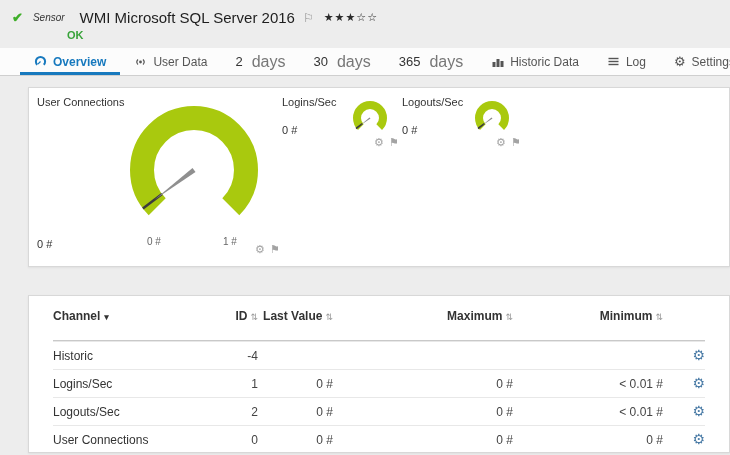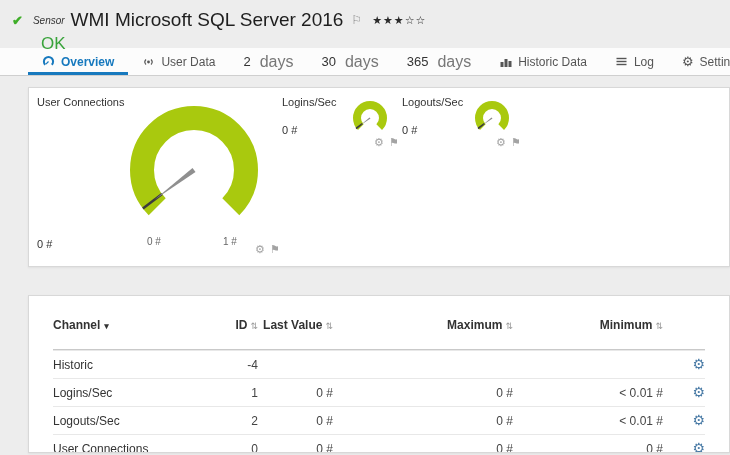--- a/index.html
+++ b/index.html
@@ -6,28 +6,28 @@
   html,body { width:730px; height:455px; }
   body { font-family:"Liberation Sans", sans-serif; background:#ededed; overflow:hidden; }
 
   .page { position:relative; width:730px; height:455px; }
 
   
   .sensor-header { padding:9px 12px 0 12px; height:48px; }
   .header-line { display:flex; align-items:center; white-space:nowrap; }
   .check { color:#3fae29; font-size:13px; font-weight:bold; }
   .kind  { font-style:italic; font-size:10px; color:#333; margin-left:10px; }
-  .title { font-size:19px; color:#1e1e1e; margin-left:6px; }
+  .title { font-size:15px; color:#1e1e1e; margin-left:15px; }
   .flag  { color:#8a8a8a; font-size:12px; margin-left:8px; cursor:pointer; }
   .stars { font-size:11px; color:#2b2b2b; letter-spacing:1px; margin-left:10px; cursor:pointer; }
-  .status{ margin-left:29px; margin-top:3px; color:#38a33a; font-size:17px; font-weight:normal; }
+  .status{ margin-left:55px; margin-top:3px; color:#38a33a; font-size:11px; font-weight:bold; }
 
   
   .tabbar { background:#fcfcfc; border-bottom:1px solid #cfcfcf; display:flex; align-items:stretch;
-            height:28px; padding-left:28px; white-space:nowrap; overflow:hidden; }
+            height:28px; padding-left:20px; white-space:nowrap; overflow:hidden; }
   .tab { display:flex; align-items:center; gap:6px; padding:0 14px; font-size:12px; color:#555; cursor:pointer; }
   .tab svg { flex:0 0 auto; }
   .tab.active { color:#1779be; font-weight:bold; box-shadow:inset 0 -3px 0 #1779be; }
   .tab .num  { font-size:13px; color:#333; }
   .tab .unit { font-size:16px; color:#777; margin-left:3px; }
   .tab.push-right { margin-left:auto; }
   .tab .gearglyph { font-size:13px; line-height:1; }
 
   
   .panel { position:absolute; left:28px; right:0; background:#fff; border:1px solid #d8d8d8;
@@ -55,21 +55,21 @@
   #g-logins-icons  { left:345px; top:48px; }
 
   #g-logouts-title { left:373px; top:8px; }
   #g-logouts-svg   { position:absolute; left:440px; top:12px; }
   #g-logouts-value { left:373px; top:36px; }
   #g-logouts-icons { left:467px; top:48px; }
 
   
   .tbl { padding:0 24px; }
   .thead, .trow { display:grid; grid-template-columns:150px 55px 75px 180px 150px 1fr; align-items:center; }
-  .thead { align-items:start; padding-top:13px; height:45px; border-bottom:1px solid #c9c9c9;margin-top:9px; }
+  .thead { align-items:start; padding-top:13px; height:45px; border-bottom:1px solid #c9c9c9; }
   .th { font-size:12px; font-weight:bold; color:#333; }
   .th.right { text-align:right; }
   .th .caret { font-size:9px; color:#999; margin-left:3px; font-weight:normal; cursor:pointer; }
   .th .drop  { font-size:9px; color:#333; margin-left:4px; cursor:pointer; }
   .trow { height:28px; font-size:12px; color:#333; border-top:1px solid #e8e8e8; }
   .trow:first-of-type { border-top:none; }
   .cell.num { text-align:right; color:#444; }
   .cell.icon { text-align:right; }
   .rowgear { color:#4a7ba6; font-size:14px; cursor:pointer; line-height:1; }
 

